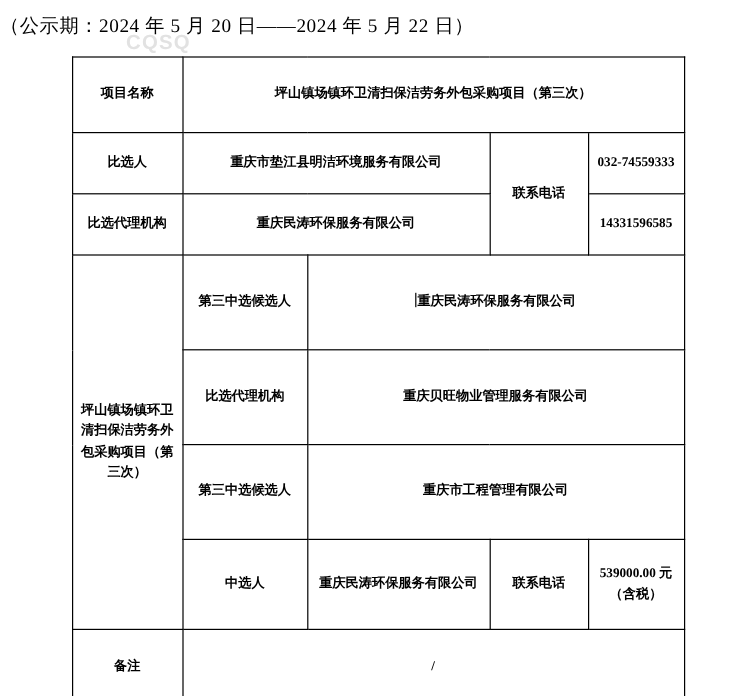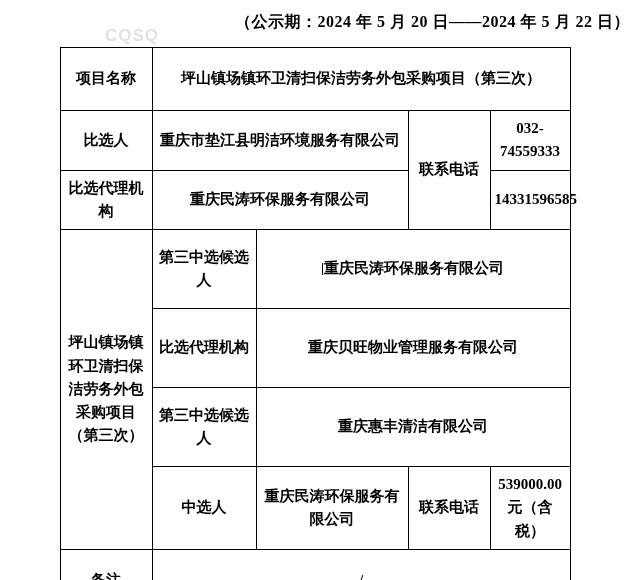--- a/index.html
+++ b/index.html
@@ -21,36 +21,36 @@
     left: 58px;
     font-family: "Liberation Sans", sans-serif;
     font-size: 17px;
     font-weight: bold;
     color: #e2e2e2;
     letter-spacing: 1px;
     user-select: none;
     margin-left: 47px;
   }
   .title {
-    text-align: right;
+    text-align: left;
     font-size: 16px;
-    font-weight: bold;
+    font-weight: normal;
     padding-top: 12px;
     padding-bottom: 14px;
     letter-spacing: 0.5px;
   }
   table.main {
     border-collapse: collapse;
     width: 510px;
     margin: 0 auto;
     table-layout: fixed;
   }
   table.main td {
     border: 1px solid #000000;
-    font-size: 15px;
+    font-size: 11px;
     text-align: center;
     vertical-align: middle;
     padding: 6px 4px;
     line-height: 1.55;
     font-weight: bold;
   }
   td.label {
     width: 92px;
     font-weight: bold;
   }
@@ -120,21 +120,21 @@
       <td class="left-head" rowspan="4">坪山镇场镇环卫清扫保洁劳务外包采购项目（第三次）</td>
       <td class="cand-label">第三中选候选人</td>
       <td class="value" colspan="3"><span class="cursor-mark"></span><span>重庆民涛环保服务有限公司</span></td>
     </tr>
     <tr class="row-cand">
       <td class="cand-label">比选代理机构</td>
       <td class="value" colspan="3">重庆贝旺物业管理服务有限公司</td>
     </tr>
     <tr class="row-cand">
       <td class="cand-label">第三中选候选人</td>
-      <td class="value" colspan="3">重庆惠丰清洁有限公司</td>
+      <td class="value" colspan="3">重庆市工程管理有限公司</td>
     </tr>
     <tr class="row-win">
       <td class="cand-label">中选人</td>
       <td class="value">重庆民涛环保服务有限公司</td>
       <td class="label">联系电话</td>
       <td class="value">539000.00 元（含税）</td>
     </tr>
     <tr class="row-note">
       <td class="label">备注</td>
       <td class="note-value" colspan="4">/</td>

